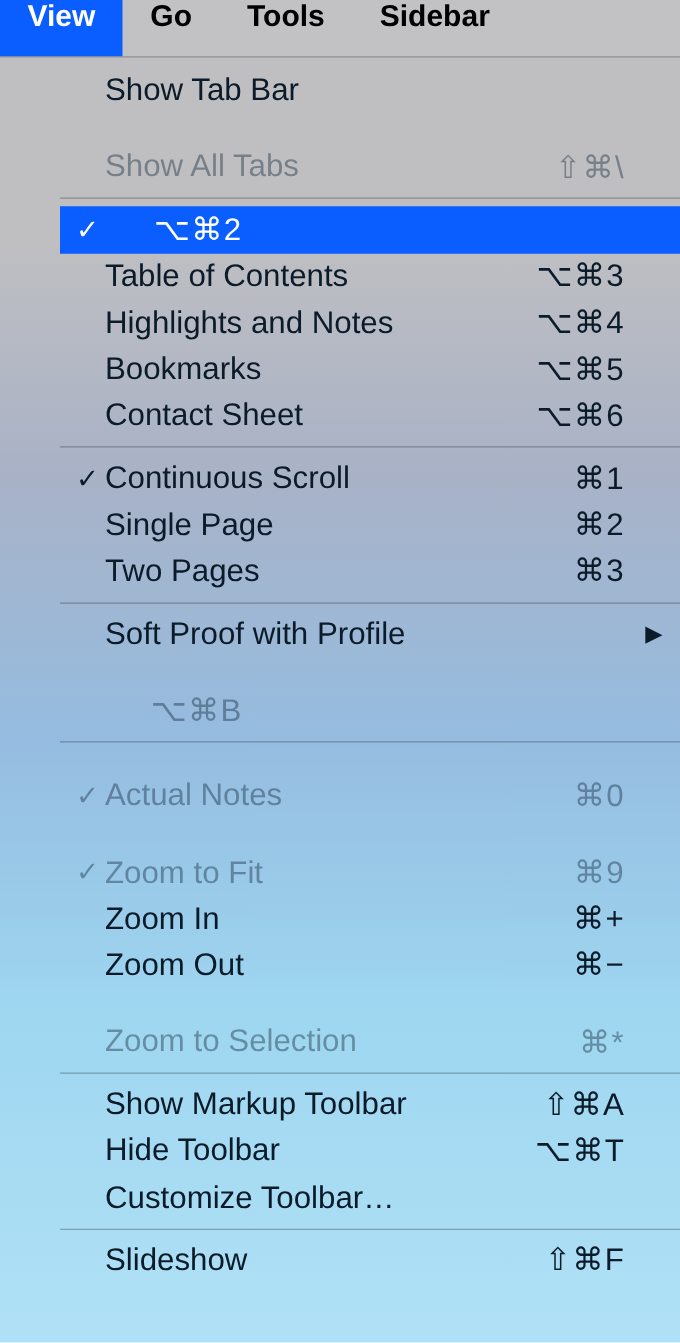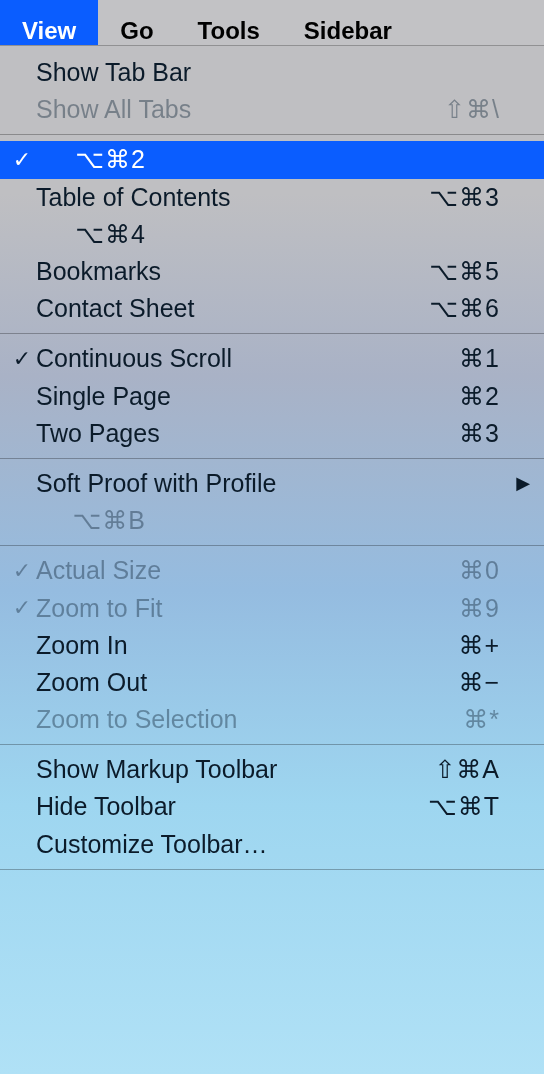--- a/index.html
+++ b/index.html
@@ -12,30 +12,31 @@
     height: 46px;
     display: flex;
     align-items: stretch;
     font-size: 24px;
     color: #000;
     background: rgba(255,255,255,0.05);
     border-bottom: 1px solid rgba(0,0,0,0.25);
   }
   .menubar .item {
     display: flex;
-    align-items: flex-end;
+    align-items: flex-start;
     padding: 0 22px;
     font-weight: 600;
   }
   .menubar .item.active {
     background: #0a5dff;
     color: #fff;
   }
   .menu {
     width: 100%;
+    padding-left: 48px;
   }
   .row {
     display: flex;
     align-items: center;
     height: 37.2px;
     padding: 0 14px 0 8px;
     font-size: 25px;
     color: #0b1b2a;
   }
   .row .check {
@@ -52,20 +53,21 @@
     text-align: right;
     min-width: 110px;
   }
   .row .sub {
     width: 30px;
     text-align: right;
     font-size: 18px;
   }
   .row.disabled {
     color: rgba(20,40,60,0.42);
+    margin-top: 24px;
   }
   .row.highlight {
     background: #0a5dff;
     color: #fff;
   }
   .sep {
     height: 1px;
     background: rgba(0,0,0,0.28);
     margin: 6px 0;
   }
@@ -113,20 +115,21 @@
     <span class="sub"></span>
   </div>
   <div class="row">
     <span class="check"></span>
     <span class="label">Table of Contents</span>
     <span class="shortcut">⌥⌘3</span>
     <span class="sub"></span>
   </div>
   <div class="row">
     <span class="check"></span>
+    <span class="label">Highlights and Notes</span>
     <span class="shortcut">⌥⌘4</span>
     <span class="sub"></span>
   </div>
   <div class="row">
     <span class="check"></span>
     <span class="label">Bookmarks</span>
     <span class="shortcut">⌥⌘5</span>
     <span class="sub"></span>
   </div>
   <div class="row">
@@ -168,21 +171,21 @@
   <div class="row disabled">
     <span class="check"></span>
     <span class="shortcut">⌥⌘B</span>
     <span class="sub"></span>
   </div>
 
   <div class="sep"></div>
 
   <div class="row disabled">
     <span class="check">✓</span>
-    <span class="label">Actual Size</span>
+    <span class="label">Actual Notes</span>
     <span class="shortcut">⌘0</span>
     <span class="sub"></span>
   </div>
   <div class="row disabled">
     <span class="check">✓</span>
     <span class="label">Zoom to Fit</span>
     <span class="shortcut">⌘9</span>
     <span class="sub"></span>
   </div>
   <div class="row">
@@ -220,14 +223,20 @@
   </div>
   <div class="row">
     <span class="check"></span>
     <span class="label">Customize Toolbar…</span>
     <span class="shortcut"></span>
     <span class="sub"></span>
   </div>
 
   <div class="sep"></div>
 
+  <div class="row">
+    <span class="check"></span>
+    <span class="label">Slideshow</span>
+    <span class="shortcut">⇧⌘F</span>
+    <span class="sub"></span>
+  </div>
 
 </div>
 
 </body></html>

